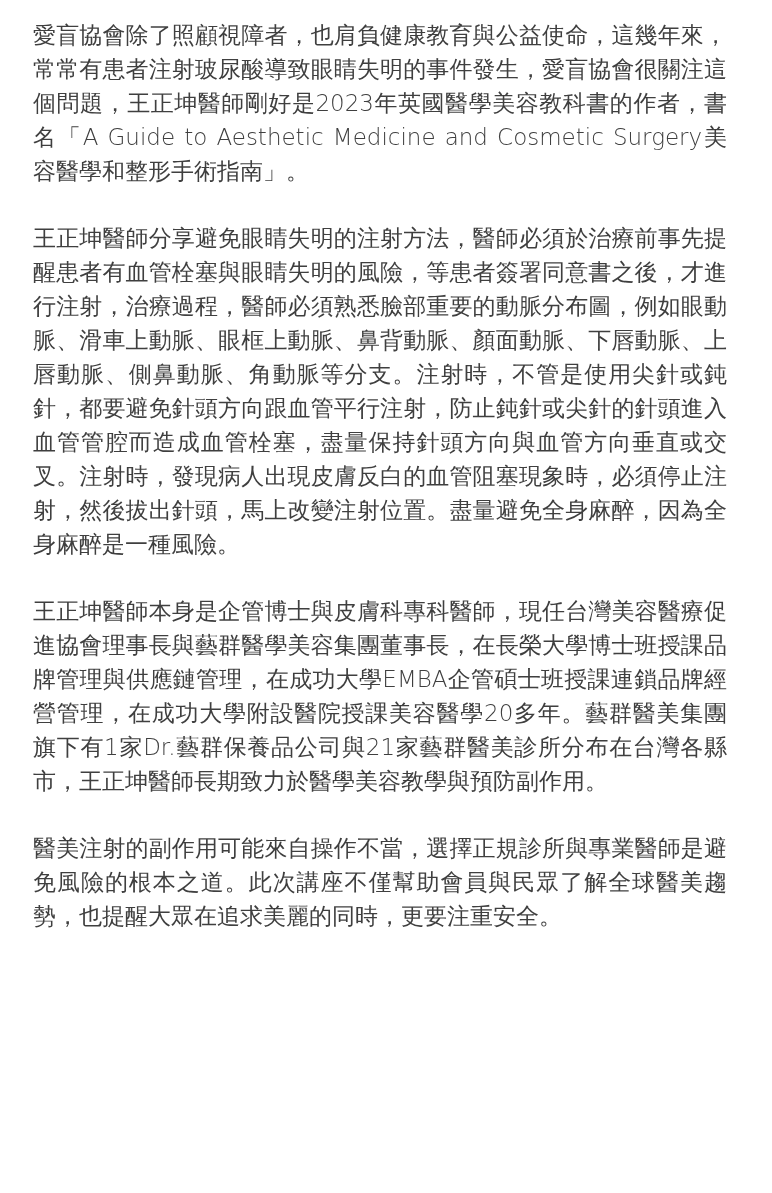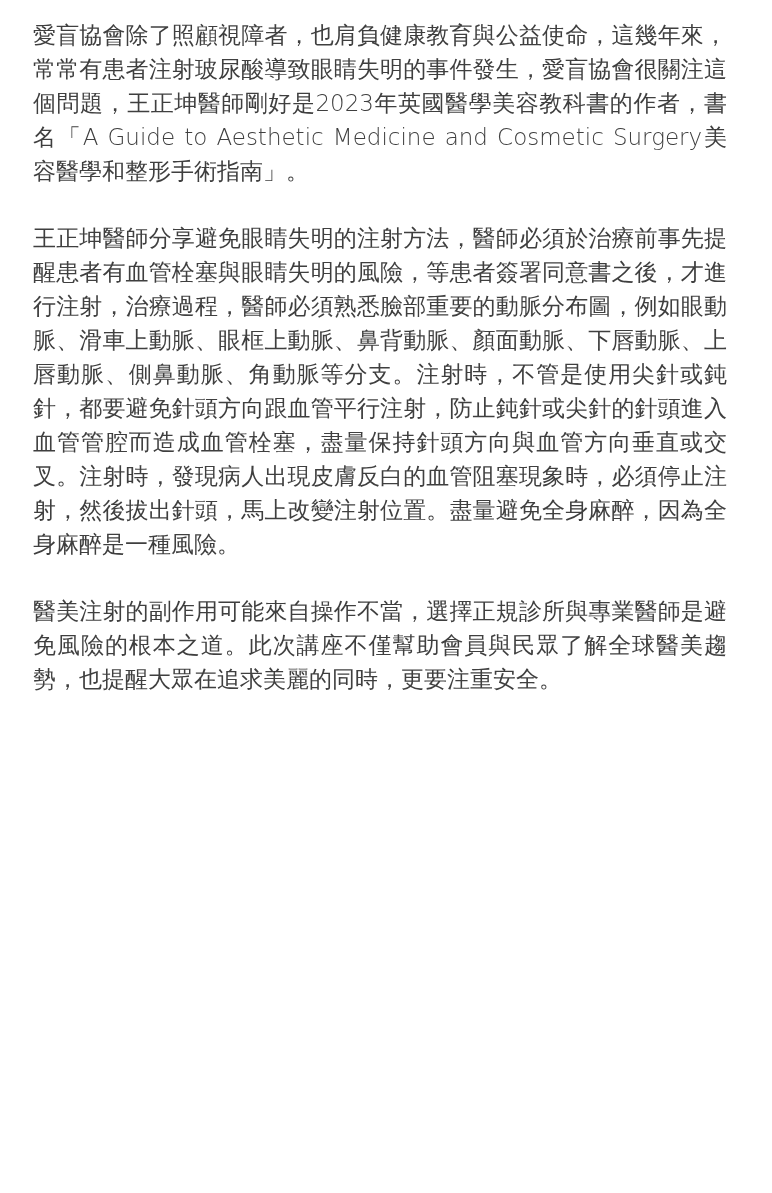--- a/index.html
+++ b/index.html
@@ -32,14 +32,15 @@
   .article p:last-child {
     margin-bottom: 0;
   }
 </style>
 </head>
 <body style="background: rgb(255, 255, 255);">
 
 <div class="article" style="color: rgb(63, 63, 63);">
   <p>愛盲協會除了照顧視障者，也肩負健康教育與公益使命，這幾年來，常常有患者注射玻尿酸導致眼睛失明的事件發生，愛盲協會很關注這個問題，王正坤醫師剛好是2023年英國醫學美容教科書的作者，書名「A Guide to Aesthetic Medicine and Cosmetic Surgery美容醫學和整形手術指南」。</p>
   <p>王正坤醫師分享避免眼睛失明的注射方法，醫師必須於治療前事先提醒患者有血管栓塞與眼睛失明的風險，等患者簽署同意書之後，才進行注射，治療過程，醫師必須熟悉臉部重要的動脈分布圖，例如眼動脈、滑車上動脈、眼框上動脈、鼻背動脈、顏面動脈、下唇動脈、上唇動脈、側鼻動脈、角動脈等分支。注射時，不管是使用尖針或鈍針，都要避免針頭方向跟血管平行注射，防止鈍針或尖針的針頭進入血管管腔而造成血管栓塞，盡量保持針頭方向與血管方向垂直或交叉。注射時，發現病人出現皮膚反白的血管阻塞現象時，必須停止注射，然後拔出針頭，馬上改變注射位置。盡量避免全身麻醉，因為全身麻醉是一種風險。</p>
+  <p>王正坤醫師本身是企管博士與皮膚科專科醫師，現任台灣美容醫療促進協會理事長與藝群醫學美容集團董事長，在長榮大學博士班授課品牌管理與供應鏈管理，在成功大學EMBA企管碩士班授課連鎖品牌經營管理，在成功大學附設醫院授課美容醫學20多年。藝群醫美集團旗下有1家Dr.藝群保養品公司與21家藝群醫美診所分布在台灣各縣市，王正坤醫師長期致力於醫學美容教學與預防副作用。</p>
   <p>醫美注射的副作用可能來自操作不當，選擇正規診所與專業醫師是避免風險的根本之道。此次講座不僅幫助會員與民眾了解全球醫美趨勢，也提醒大眾在追求美麗的同時，更要注重安全。</p>
 </div>
 
 </body></html>

